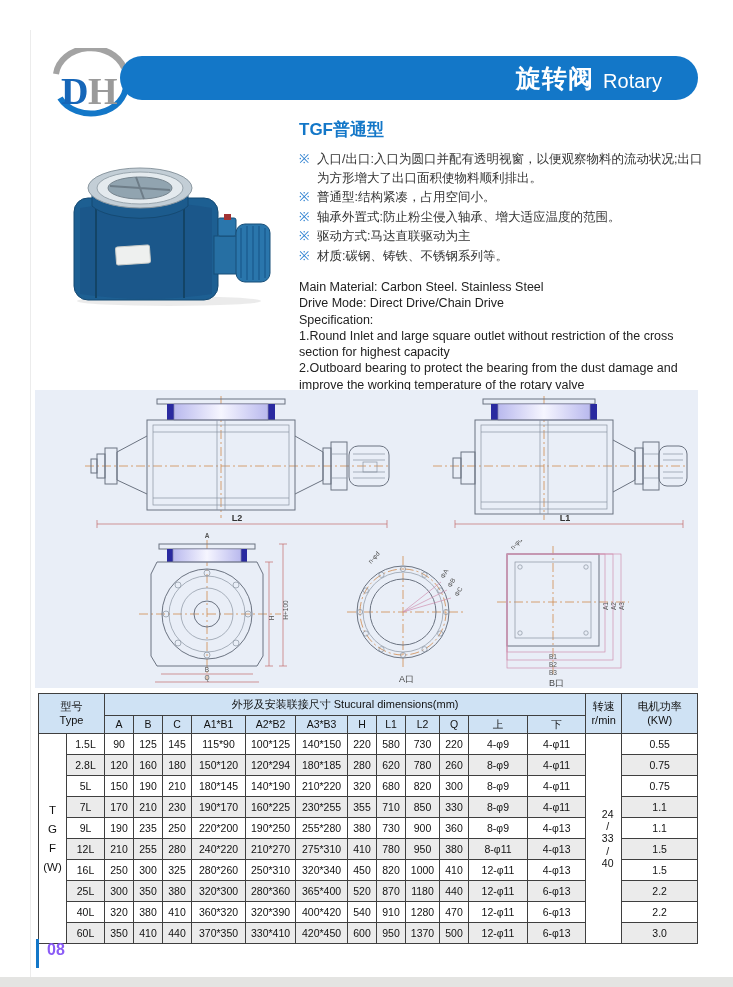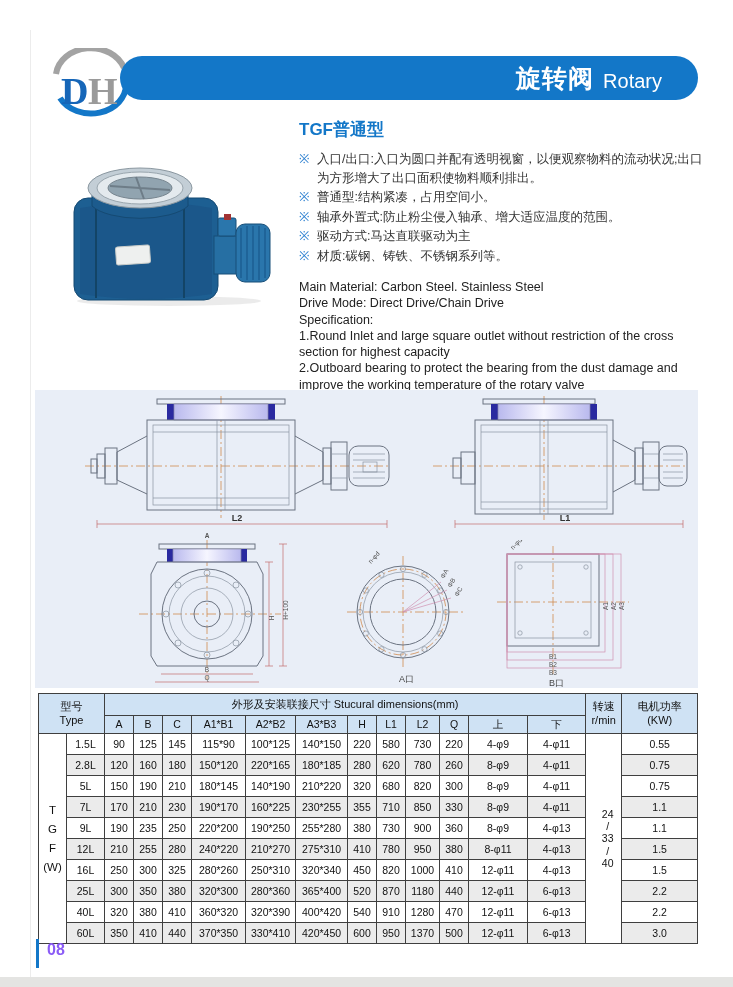--- a/index.html
+++ b/index.html
@@ -373,21 +373,21 @@
             <div>40</div>
           </td>
           <td>0.55</td>
         </tr>
         <tr>
           <td class="alt">2.8L</td>
           <td class="alt">120</td>
           <td class="alt">160</td>
           <td class="alt">180</td>
           <td class="alt">150*120</td>
-          <td class="alt">220*165</td>
+          <td class="alt">120*294</td>
           <td class="alt">180*185</td>
           <td class="alt">280</td>
           <td class="alt">620</td>
           <td class="alt">780</td>
           <td class="alt">260</td>
           <td class="alt">8-φ9</td>
           <td class="alt">4-φ11</td>
           <td class="alt">0.75</td>
         </tr>
         <tr>

